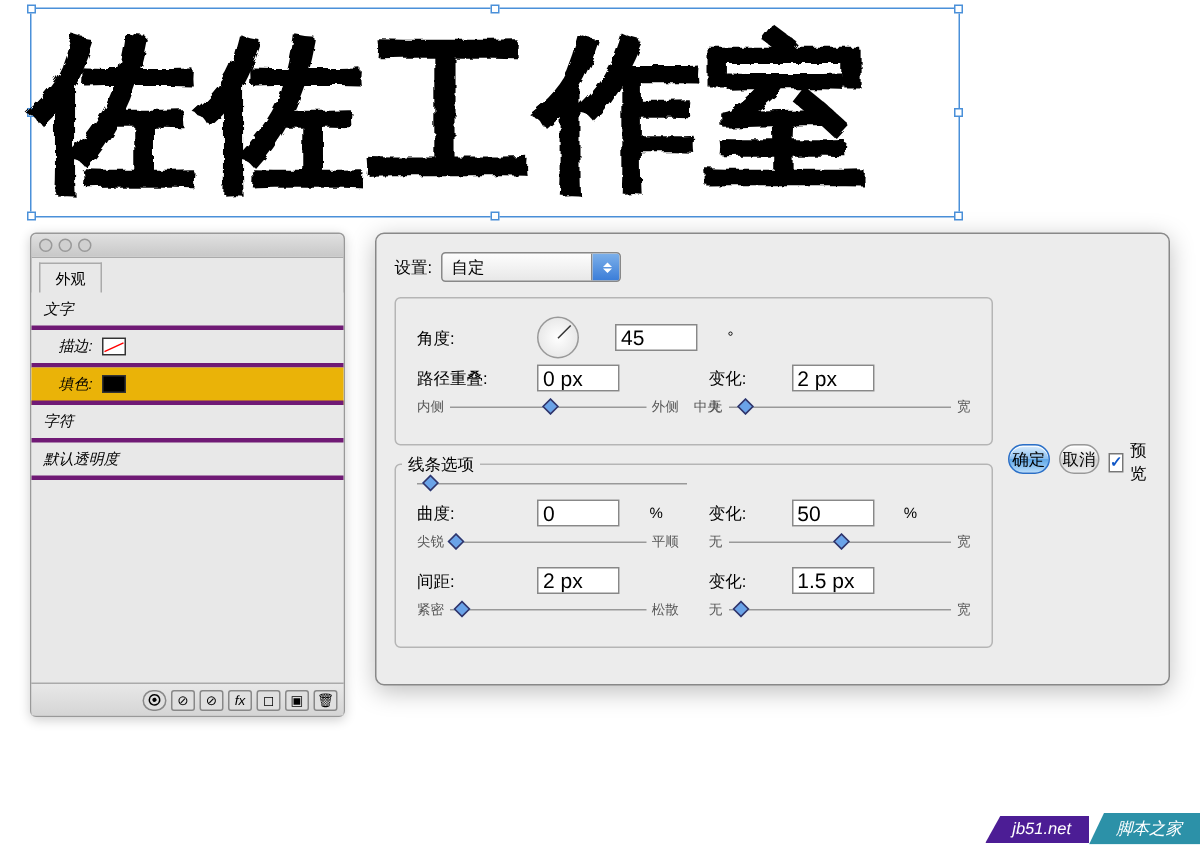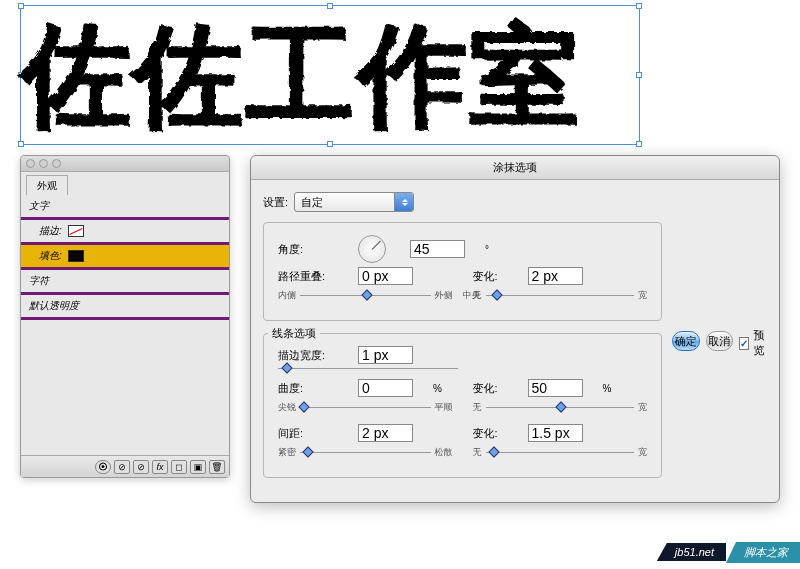--- a/index.html
+++ b/index.html
@@ -56,21 +56,21 @@
 .col2 > div { flex: 1; }
 
 .aqua-btn { width: 80px; height: 20px; border-radius: 10px; border: 1px solid #6a94c7; background: linear-gradient(#d9ecfc,#8cc0f0 48%,#5fa8e8 52%,#b8dcfa); font-size: 11px; display: flex; align-items: center; justify-content: center; box-shadow: inset 0 1px 0 rgba(255,255,255,.8); }
 .aqua-btn.default { border-color: #2a6fc7; }
 .aqua-btn.gray { background: linear-gradient(#fdfdfd,#e0e0e0 48%,#d0d0d0 52%,#f0f0f0); border-color:#999; }
 .chk-row { display: flex; align-items: center; gap: 4px; margin-top: 4px; font-size: 11px; }
 .chk { width: 13px; height: 13px; border: 1px solid #777; background: #fff; display: flex; align-items: center; justify-content: center; color: #1057c7; font-size: 10px; font-weight: bold; }
 
 .badge { position: absolute; bottom: 6px; right: 0; }
 .badge-part { display: inline-block; padding: 3px 12px 3px 18px; color: #fff; font-size: 11px; font-style: italic; clip-path: polygon(10px 0, 100% 0, 100% 100%, 0 100%); }
-.badge-url { background: #0f172a; }
+.badge-url { background: #4c1d95; }
 .badge-name { background: #2c91a8; }
 </style>
 </head>
 <body>
 
 <svg width="0" height="0" style="position:absolute">
 <filter id="scrib">
 <feTurbulence baseFrequency="0.08" numOctaves="2" result="n"></feTurbulence>
 <feDisplacementMap in="SourceGraphic" in2="n" scale="4"></feDisplacementMap>
 </filter>
@@ -125,21 +125,20 @@
     <div class="foot-btn">⊘</div>
     <div class="foot-btn">⊘</div>
     <div class="foot-btn" style="font-style:italic">fx</div>
     <div class="foot-btn">◻</div>
     <div class="foot-btn">▣</div>
     <div class="foot-btn">🗑</div>
   </div>
 </div>
 
 <div class="dialog">
-  <div class="dialog-title">涂抹选项</div>
   <div class="dialog-body">
     <div class="dialog-main">
       <div class="setting-row">
         <span>设置:</span>
         <div class="dropdown">
             <span>自定</span>
             <span class="dd-arrows"></span>
           </div>
       </div>
 
@@ -178,24 +177,20 @@
                 </div>
               <span>宽</span>
             </div>
           </div>
         </div>
       </div>
 
       <div class="fieldset">
         <div class="fieldset-title">线条选项</div>
 
-        <div class="field-row">
-          <label>描边宽度:</label>
-          <input class="num-input" value="1 px" style="">
-        </div>
         <div class="slider-track" style="width:180px">
           <div class="track">
               <div class="thumb" style="left:3%"></div>
             </div>
         </div>
 
         <div class="col2">
           <div>
             <div class="field-row">
               <label>曲度:</label>

